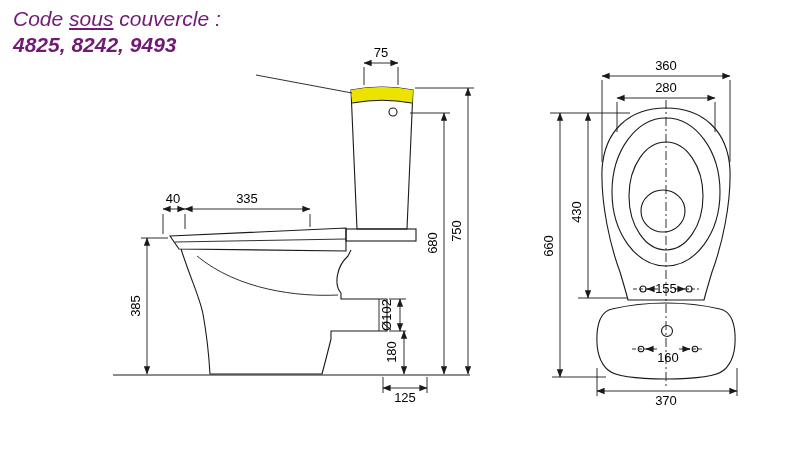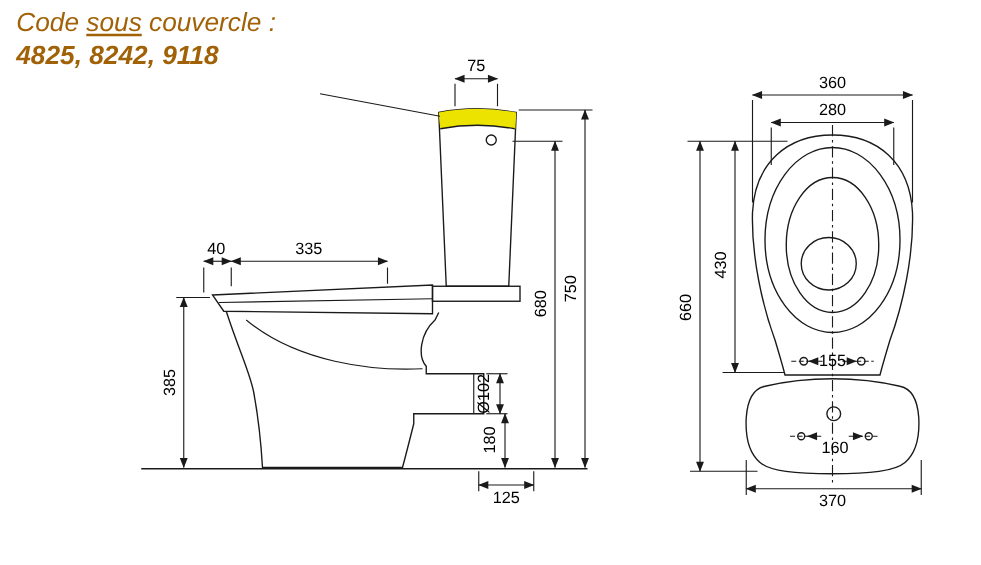--- a/index.html
+++ b/index.html
@@ -1,39 +1,39 @@
 <!DOCTYPE html>
 <html><head>
 <meta charset="utf-8">
 <style>
   html,body{margin:0;padding:0;background:#ffffff;}
   .canvas{
     position:relative;width:785px;height:452px;background:#fff;
-    font-family:"Liberation Sans",sans-serif;overflow:hidden;color:#a16207;
+    font-family:"Liberation Sans",sans-serif;overflow:hidden;color:#701a75;
   }
   .code-note{position:absolute;left:13px;top:6px;line-height:1.25;}
   .code-note .line1{font-style:italic;font-size:21px;font-weight:400;}
   .code-note .line1 .u{text-decoration:underline;}
   .code-note .codes{font-style:italic;font-weight:700;font-size:21px;}
   svg{position:absolute;left:0;top:0;}
   .ln{stroke:#1a1a1a;stroke-width:1.1;fill:none;}
   .ext{stroke:#1a1a1a;stroke-width:0.9;fill:none;}
   .dim{stroke:#1a1a1a;stroke-width:0.9;fill:none;}
   .dash{stroke:#1a1a1a;stroke-width:0.9;fill:none;stroke-dasharray:9 3 2 3;}
   .bolt-dash{stroke:#1a1a1a;stroke-width:0.9;fill:none;stroke-dasharray:4 2;}
   text.dimtxt{font-size:13px;fill:#000;font-family:"Liberation Sans",sans-serif;}
 </style>
 </head>
 <body>
 
 <div class="canvas">
 
   <div class="code-note">
     <div class="line1"><span>Code </span><span class="u">sous</span><span> couvercle :</span></div>
-    <div class="codes">4825, 8242, 9118</div>
+    <div class="codes">4825, 8242, 9493</div>
   </div>
 
   <svg width="785" height="452" viewBox="0 0 785 452">
     <defs>
       <marker id="arr" markerWidth="10" markerHeight="8" refX="9" refY="4" orient="auto-start-reverse">
         <path d="M0.5,0.5 L9.5,4 L0.5,7.5 Z" fill="#1a1a1a"></path>
       </marker>
     </defs>
 
     <g>

